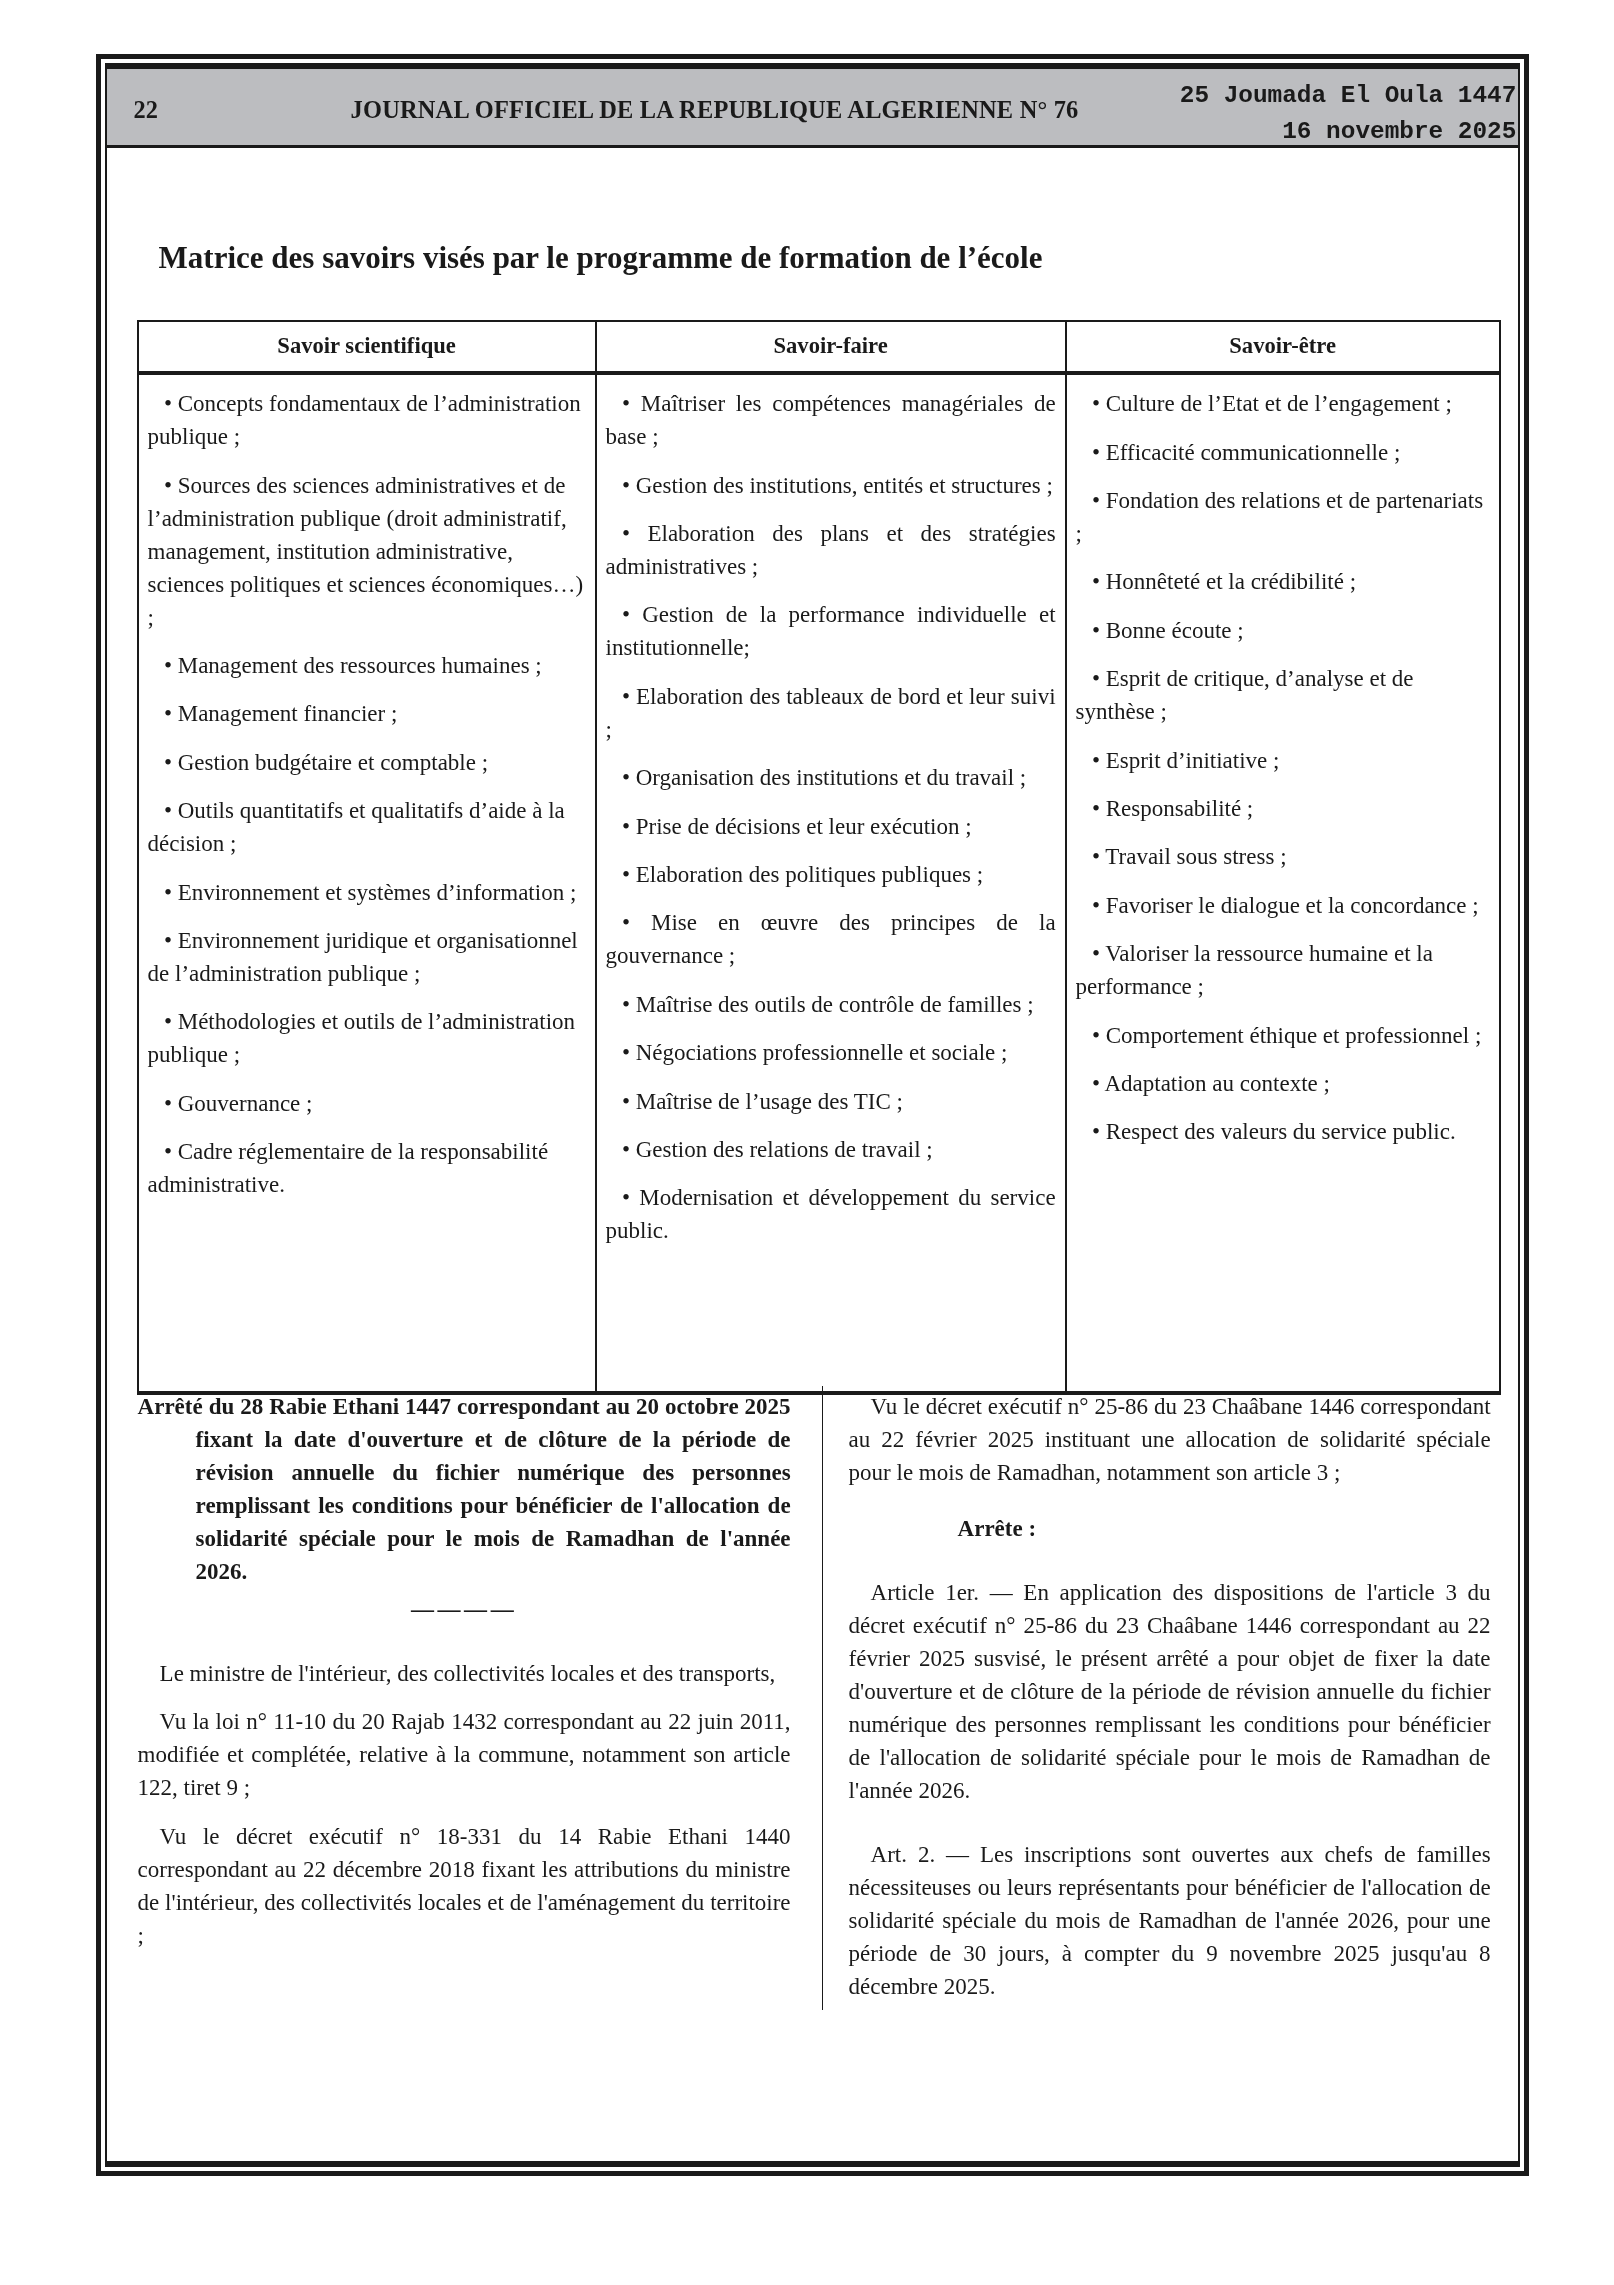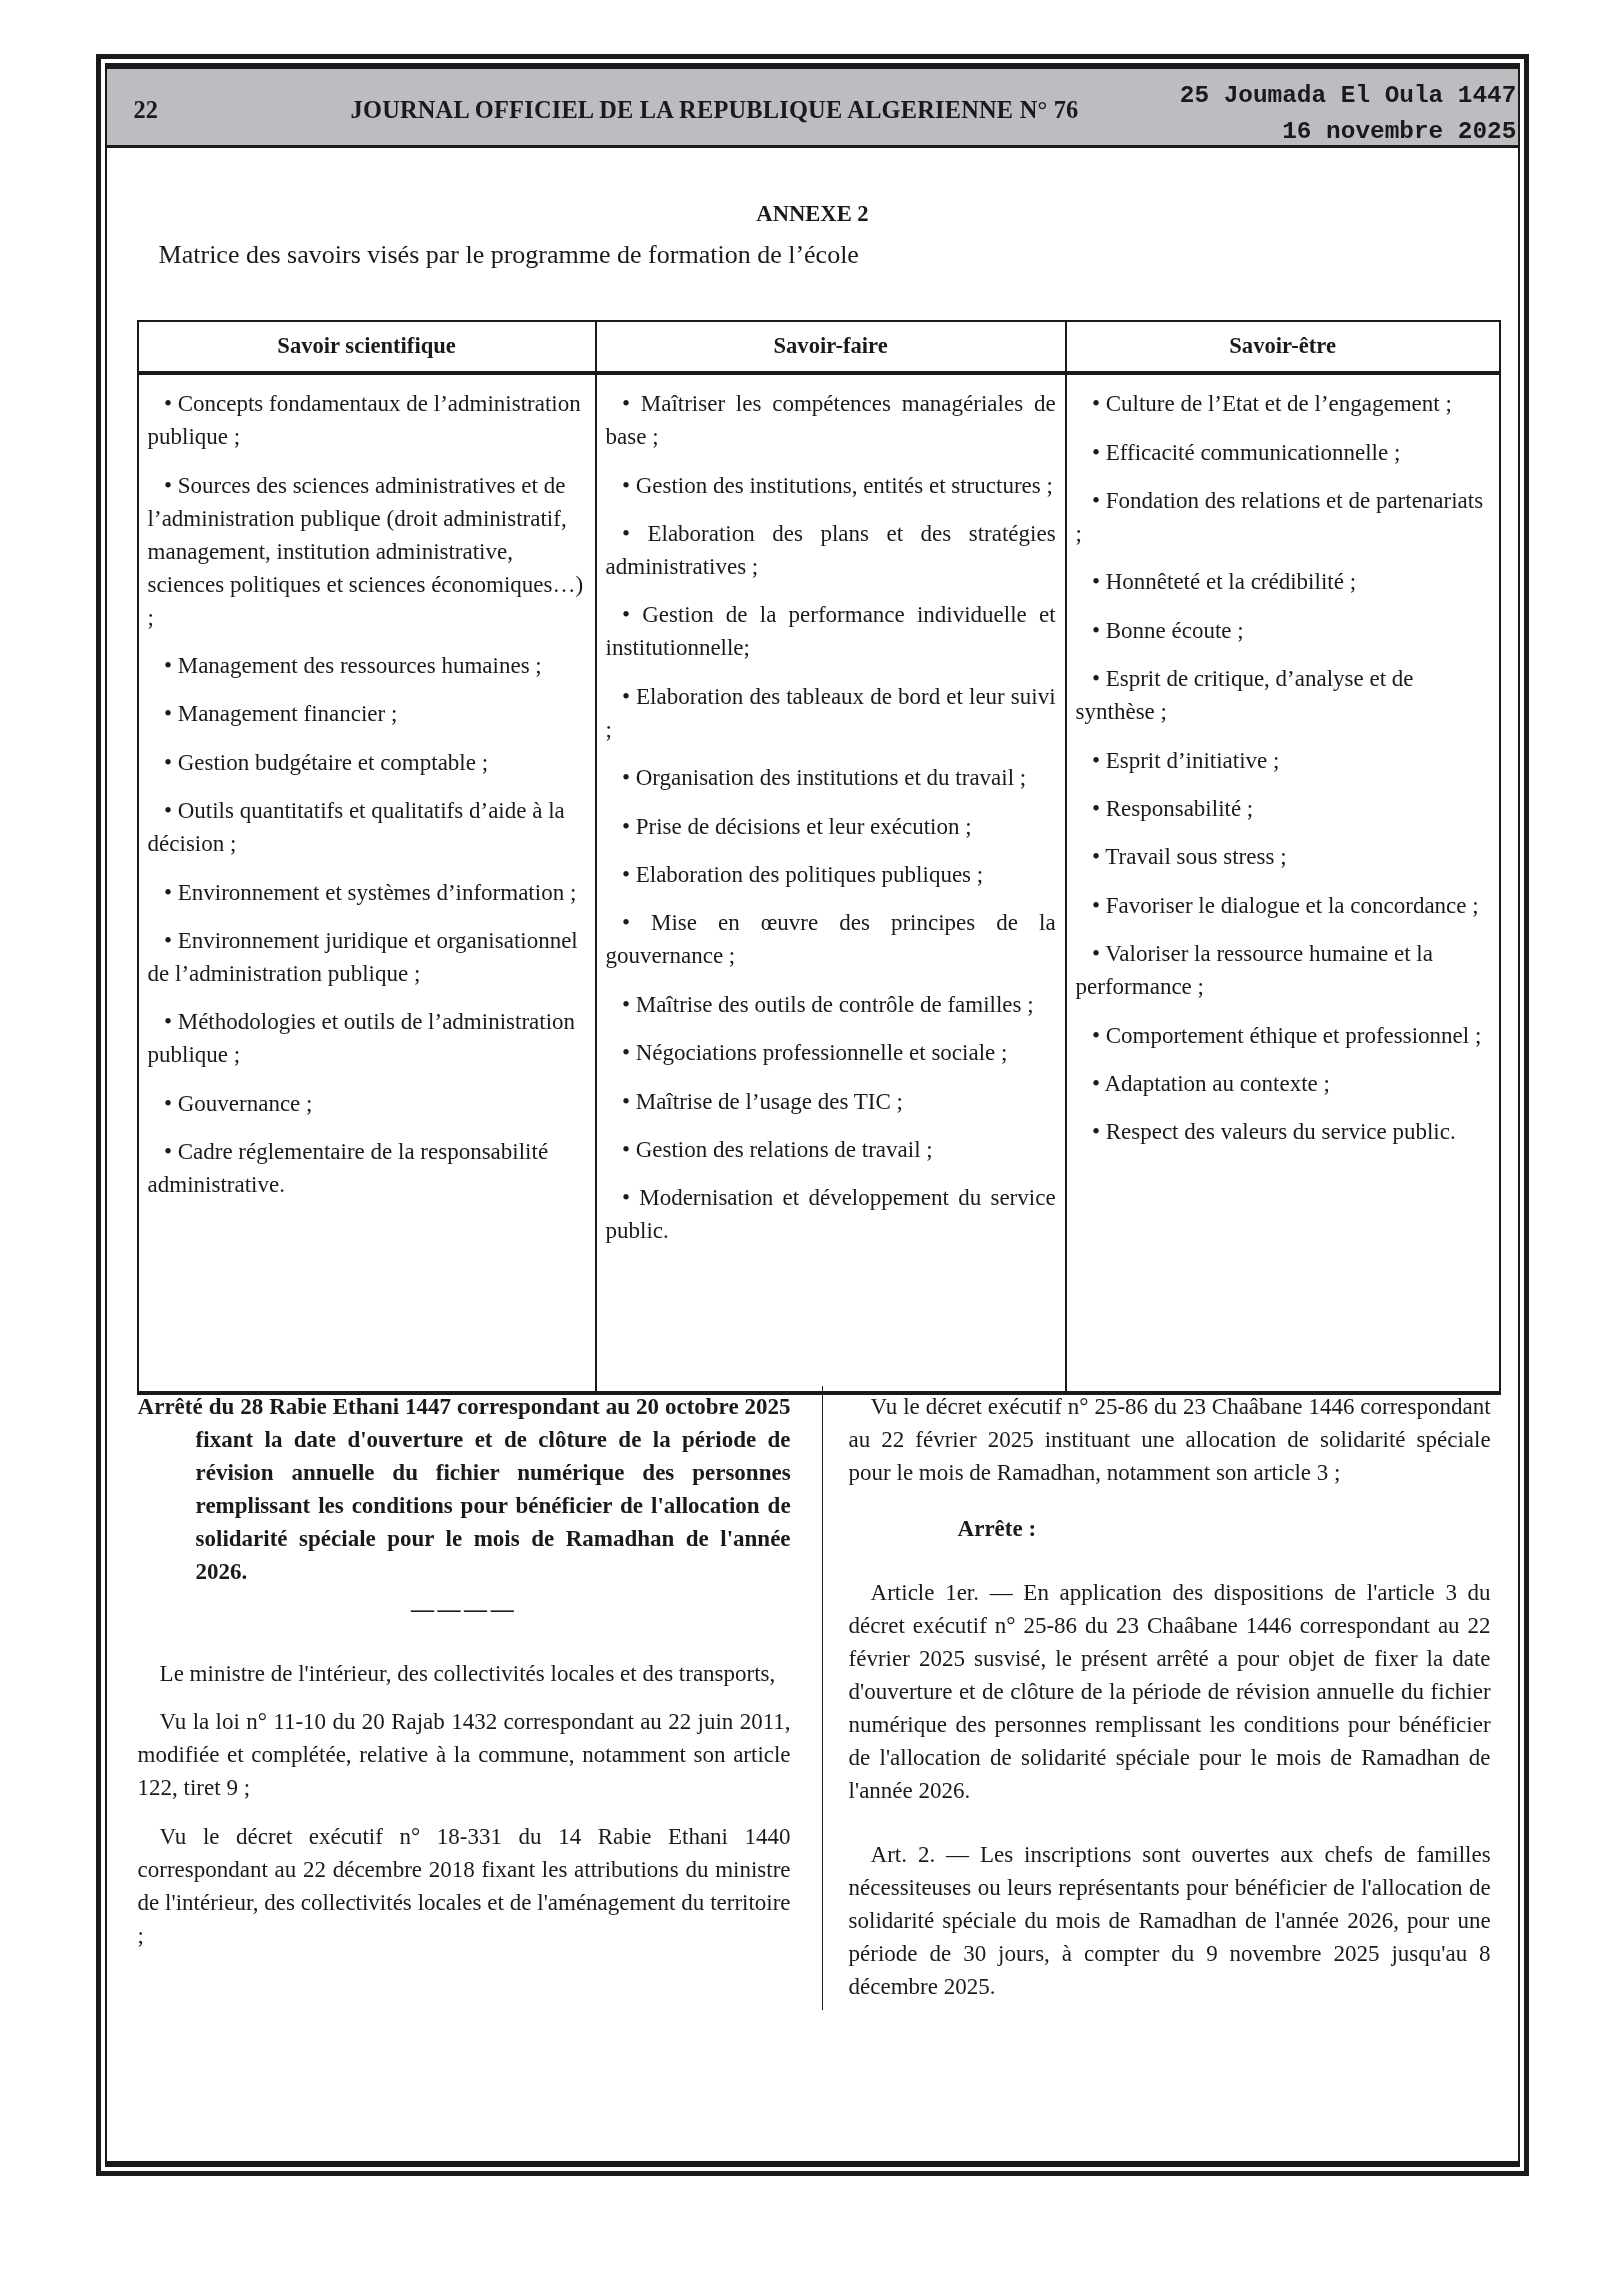--- a/index.html
+++ b/index.html
@@ -5,21 +5,21 @@
   html, body { margin: 0; padding: 0; background: #ffffff; }
   body { width: 1615px; height: 2285px; position: relative; font-family: "Liberation Serif", "DejaVu Serif", serif; color: #1a1a1a; }
   .frame-outer { position: absolute; left: 96px; top: 54px; width: 1433px; height: 2122px; border: 5.4px solid #1a1a1a; box-sizing: border-box; }
   .frame-inner { position: absolute; left: 3.6px; top: 3.6px; right: 3.6px; bottom: 3.6px; border: 2.7px solid #1a1a1a; }
   .frame-inner::after { content: ""; position: absolute; left: 0; right: 0; bottom: 0; height: 4.5px; background: #1a1a1a; }
   .header { position: absolute; left: 0; top: 0; right: 0; height: 83px; background: #bcbdc0; border-top: 4.5px solid #1a1a1a; border-bottom: 3.6px solid #1a1a1a; box-sizing: border-box; padding-left: 32px; }
   .hdr-page { position: absolute; left: 27px; top: 27px; font-weight: bold; font-size: 24.4px; }
   .hdr-title { position: absolute; left: 244px; top: 27px; font-weight: bold; font-size: 24.4px; letter-spacing: 0.2px; }
   .hdr-dates { position: absolute; right: 2px; top: 9px; text-align: right; font-weight: bold; font-size: 24.4px; line-height: 36px; font-family: Liberation Mono, monospace; }
   .annex-title { position: absolute; left: 0; right: 0; top: 136px; text-align: center; font-weight: bold; font-size: 22.6px; }
-  .annex-sub { position: absolute; left: 52px; top: 175px; font-weight: normal; font-size: 26px; }
+  .annex-sub { position: absolute; left: 52px; top: 175px; font-weight: bold; font-size: 31px; }
   table.matrix { position: absolute; left: 30px; top: 227px; width: 1362px; border-collapse: collapse; table-layout: fixed; margin-top: 28px; }
   table.matrix th { border: 2.7px solid #1a1a1a; border-bottom-width: 4.5px; height: 47px; font-weight: bold; font-size: 22.6px; text-align: center; }
   table.matrix td { border: 2.7px solid #1a1a1a; border-bottom-width: 4.5px; vertical-align: top; padding: 12.7px 9px 12.7px 9px; height: 1020px; box-sizing: border-box; }
   table.matrix col.c1 { width: 458px; } table.matrix col.c2 { width: 470px; } table.matrix col.c3 { width: 434px; }
   .item { font-size: 23px; line-height: 33px; margin-bottom: 15.4px; text-indent: 16.3px; }
   .col-just .item { text-align: justify; }
   .lower { position: absolute; top: 1325px; font-size: 23px; line-height: 33px; }
   .lower.left { left: 31px; width: 653px; }
   .lower.right { left: 742px; width: 642px; }
   .divider { position: absolute; left: 715px; top: 1321px; width: 1.8px; height: 624px; background: #1a1a1a; }
@@ -37,21 +37,20 @@
 
     <div class="header">
       <span class="hdr-page">22</span>
       <span class="hdr-title">JOURNAL OFFICIEL DE LA REPUBLIQUE ALGERIENNE N° 76</span>
       <div class="hdr-dates">
         <div>25 Joumada El Oula 1447</div>
         <div>16 novembre 2025</div>
       </div>
     </div>
 
-    <div class="annex-title">ANNEXE 2</div>
     <div class="annex-sub">Matrice des savoirs visés par le programme de formation de l’école</div>
 
     <table class="matrix">
       <colgroup>
           <col class="c1">
           <col class="c2">
           <col class="c3">
         </colgroup>
       <thead>
         <tr>

